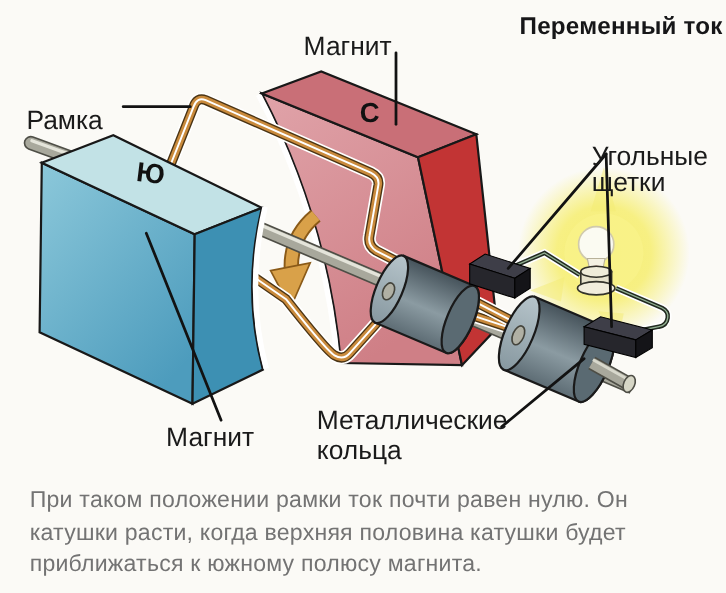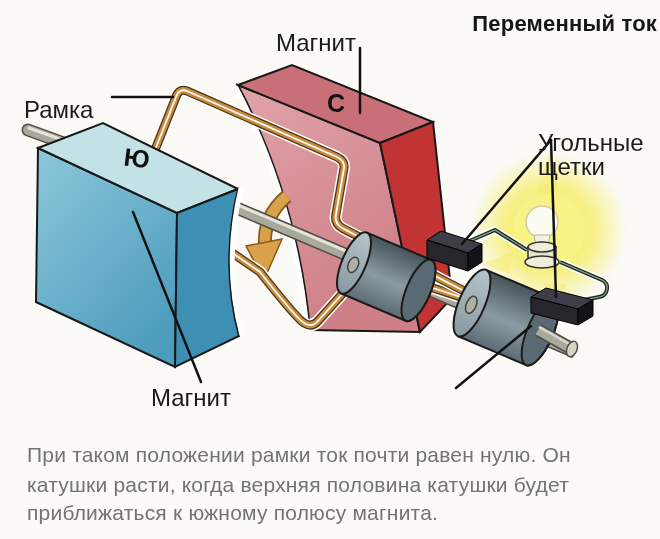--- a/index.html
+++ b/index.html
@@ -196,20 +196,22 @@
   <div class="label" style="left:24px;top:98px;">Рамка</div>
 
   <div class="label" style="left:538px;top:83px;margin-top:48px;">
     <div>Угольные</div>
     <div>щетки</div>
   </div>
 
   <div class="label" style="left:151px;top:386px;">Магнит</div>
 
   <div class="label" style="left:288px;top:369px;line-height:27px;">
+    <div>Металлические</div>
+    <div>кольца</div>
   </div>
 
   <div class="pole" style="left:124px;top:144px;transform:rotate(7deg);">Ю</div>
   <div class="pole" style="left:327px;top:89px;">С</div>
 
   <div class="caption-line" style="top:443px;">При таком положении рамки ток почти равен нулю. Он</div>
   <div class="caption-line" style="top:473px;">катушки расти, когда верхняя половина катушки будет</div>
   <div class="caption-line" style="top:501px;">приближаться к южному полюсу магнита.</div>
 
 </div>

